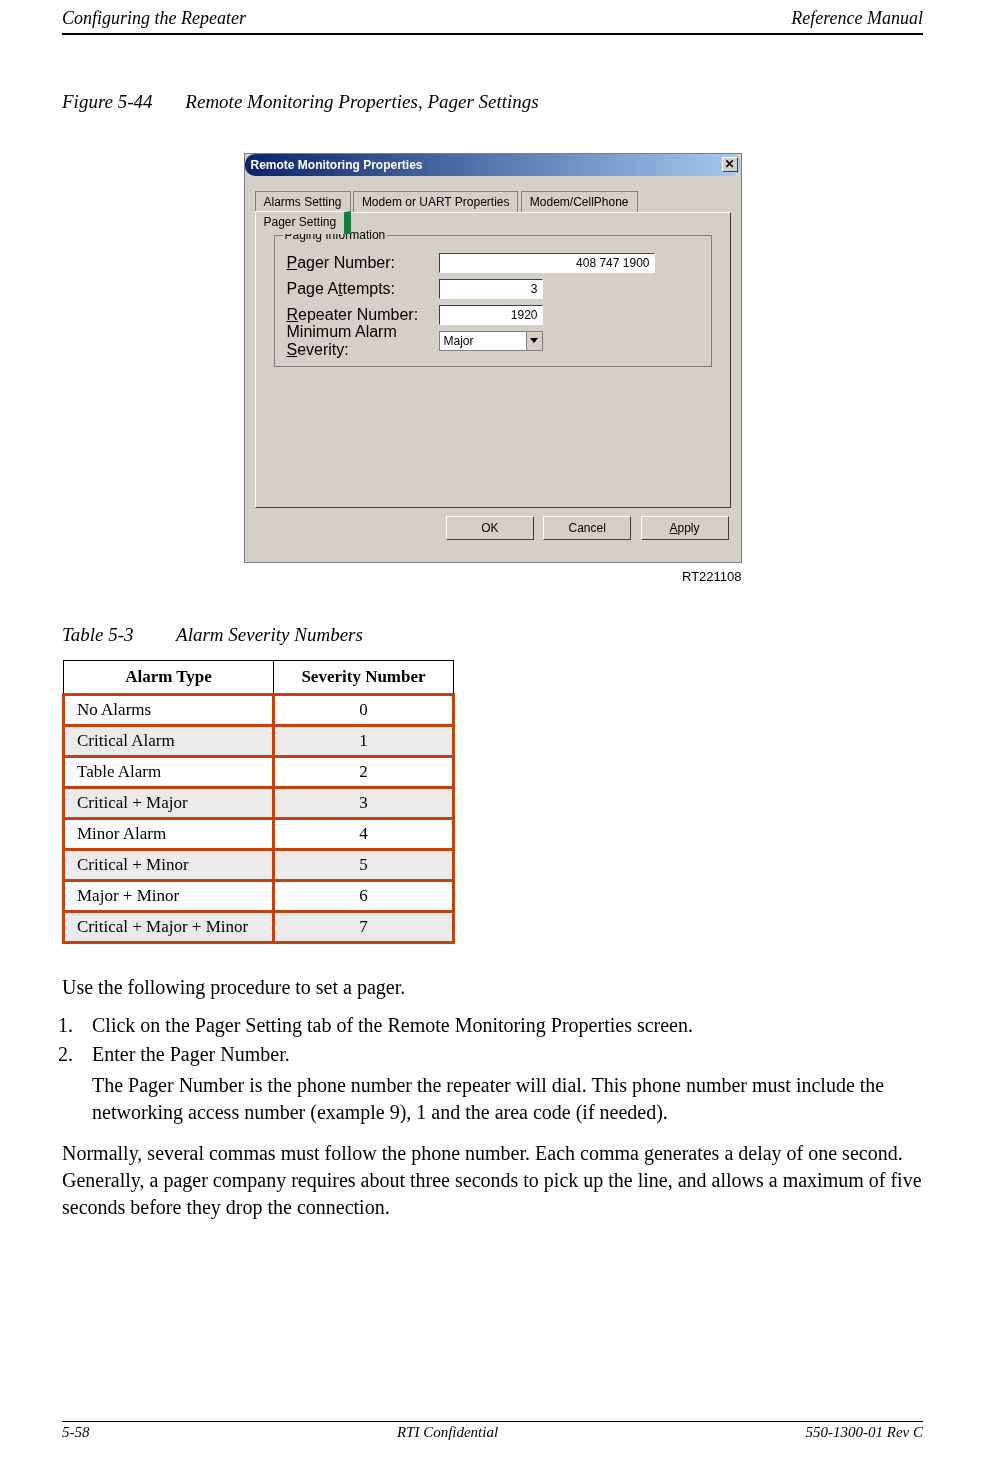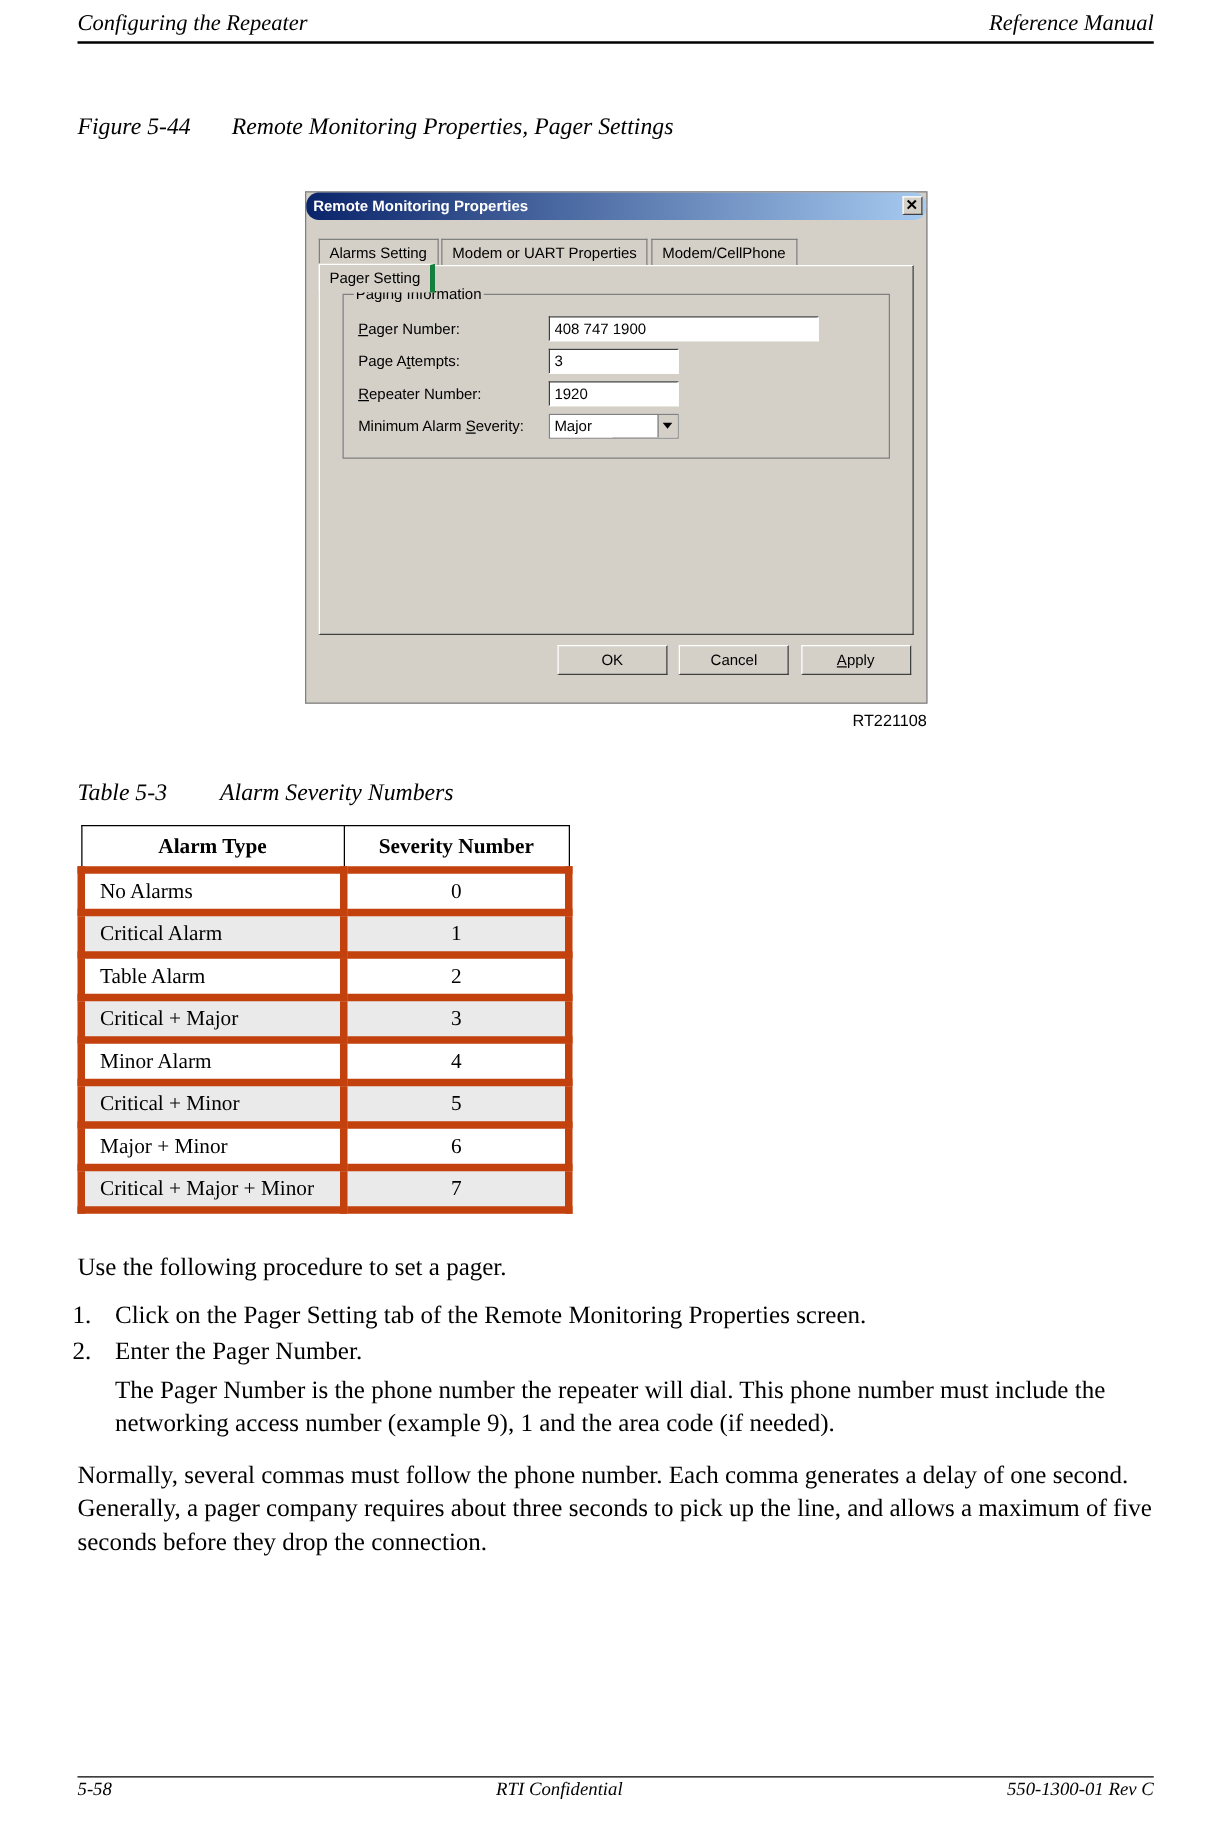--- a/index.html
+++ b/index.html
@@ -8,41 +8,41 @@
   .header { display: flex; justify-content: space-between; font-style: italic; font-size: 18px; padding-top: 8px; padding-bottom: 4px; border-bottom: 2px solid #000; }
   .figure-caption { font-style: italic; font-size: 19px; margin-top: 56px; margin-bottom: 40px; }
   .figure-caption .figlabel { margin-right: 28px; }
   .figure-wrap { text-align: center; }
   .dialog { width: 498px; margin: 0 auto; border: 1px solid #808080; background: #d4d0c8; font-family: "Tahoma", Arial, sans-serif; font-size: 12px; text-align: left; position: relative; }
   .titlebar { background: linear-gradient(to right, #0a246a, #a6caf0); color: #fff; height: 22px; display: flex; align-items: center; padding-left: 6px; font-weight: bold; font-size: 12px; position: relative; border-radius: 10px; }
   .close-btn { position: absolute; right: 3px; top: 3px; width: 16px; height: 15px; background: #d4d0c8; border: 1px solid #fff; border-right-color: #404040; border-bottom-color: #404040; font-family: Arial, sans-serif; font-size: 12px; font-weight: bold; color: #000; text-align: center; line-height: 12px; cursor: pointer; }
   .dlg-body { padding: 10px 10px 10px 10px; }
   .tabs { height: 22px; position: relative; margin-top: 4px; }
   .tab { display: inline-block; height: 21px; line-height: 21px; padding: 0 8px; border: 1px solid #808080; border-bottom: none; background: #d4d0c8; position: relative; top: 1px; margin-right: -1px; cursor: pointer; }
-  .tab.active { background: #d4d0c8; border-top: 1px solid #fff; border-left: 1px solid #fff; border-right: 4px solid #15803d; top: 0; height: 23px; z-index: 2; }
+  .tab.active { background: #d4d0c8; border-top: 1px solid #fff; border-left: 1px solid #fff; border-right: 7px solid #15803d; top: 0; height: 23px; z-index: 2; }
   .tab-content { border: 1px solid #fff; border-right-color: #404040; border-bottom-color: #404040; background: #d4d0c8; height: 296px; position: relative; padding: 16px 18px; }
   .groupbox { border: 1px solid #808080; border-top-color: #808080; padding: 14px 12px 12px 12px; position: relative; margin-top: 6px; }
   .group-legend { position: absolute; top: -8px; left: 8px; background: #d4d0c8; padding: 0 2px; font-size: 12px; }
   .form-row { display: flex; align-items: center; height: 26px; }
-  .form-row label { width: 152px; font-size: 12px; }
+  .form-row label { width: 152px; font-size: 16px; }
   .form-row label .mn { text-decoration: underline; }
-  .text-input { height: 20px; border: 1px solid #808080; border-top-color: #404040; border-left-color: #404040; border-right-color: #fff; border-bottom-color: #fff; background: #fff; padding: 1px 4px; font-family: "Tahoma", Arial, sans-serif; font-size: 12px; }
+  .text-input { height: 20px; border: 1px solid #808080; border-top-color: #404040; border-left-color: #404040; border-right-color: #fff; border-bottom-color: #fff; background: #fff; padding: 1px 4px; font-family: "Tahoma", Arial, sans-serif; font-size: 12px; text-align: right; }
   .combo { display: flex; width: 104px; height: 20px; border: 1px solid #808080; background: #fff; gap: 36px; }
   .combo input { flex: 1; border: none; padding: 1px 4px; font-family: "Tahoma", Arial, sans-serif; font-size: 12px; min-width: 0; }
   .combo .drop { width: 16px; background: #d4d0c8; border-left: 1px solid #808080; display: flex; align-items: center; justify-content: center; cursor: pointer; }
   .combo .drop svg { width: 8px; height: 6px; }
   .dlg-buttons { text-align: right; padding: 8px 2px 12px 0; }
   .win-btn { width: 88px; height: 24px; background: #d4d0c8; border: 1px solid #404040; border-top-color: #fff; border-left-color: #fff; font-family: "Tahoma", Arial, sans-serif; font-size: 12px; margin-left: 6px; cursor: pointer; }
   .win-btn .mn { text-decoration: underline; }
   .img-id { font-size: 13px; text-align: right; width: 498px; margin: 6px auto 0 auto; font-family: Arial, sans-serif; }
   .table-caption { font-style: italic; font-size: 19px; margin-top: 40px; margin-bottom: 14px; }
   .table-caption .tlabel { margin-right: 38px; }
   table.severity { border-collapse: collapse; font-size: 17px; }
   table.severity th { font-weight: bold; padding: 6px 12px; border: 1px solid #000; text-align: center; background: #fff; }
-  table.severity td { border: 6px solid #c2410c; padding: 4px 12px; }
+  table.severity td { border: 3px solid #c2410c; padding: 4px 12px; }
   table.severity td.num { text-align: center; }
   table.severity tr.shade td { background: #eaeaea; }
   .col1 { width: 210px; }
   .col2 { width: 180px; }
   .body-text { font-size: 20px; margin-top: 30px; line-height: 1.3; }
   ol.steps { font-size: 20px; margin-top: 14px; padding-left: 16px; list-style-position: outside; }
   ol.steps li { margin-bottom: 6px; padding-left: 14px; }
   ol.steps li .step-sub { display: block; margin-top: 6px; line-height: 1.35; }
   .body-para { font-size: 20px; margin-top: 14px; line-height: 1.35; }
   .footer { position: absolute; bottom: 24px; left: 62px; right: 62px; border-top: 1px solid #000; padding-top: 2px; display: flex; justify-content: space-between; font-style: italic; font-size: 15px; }

